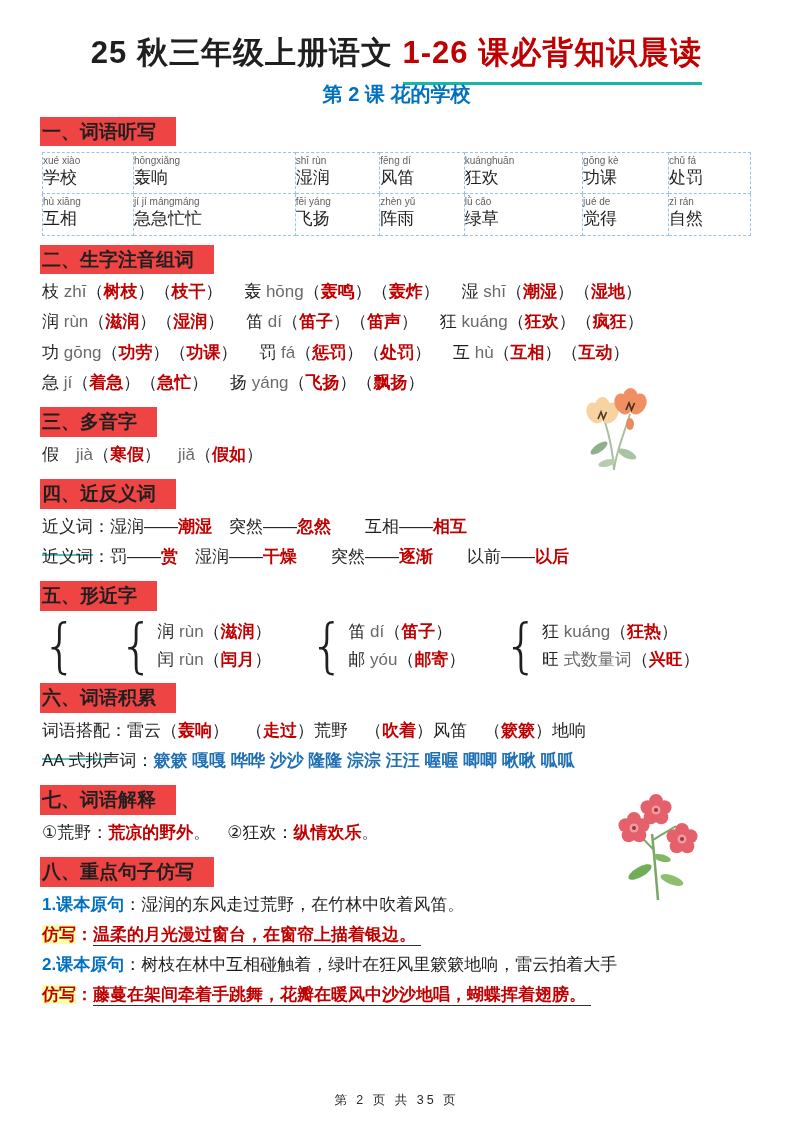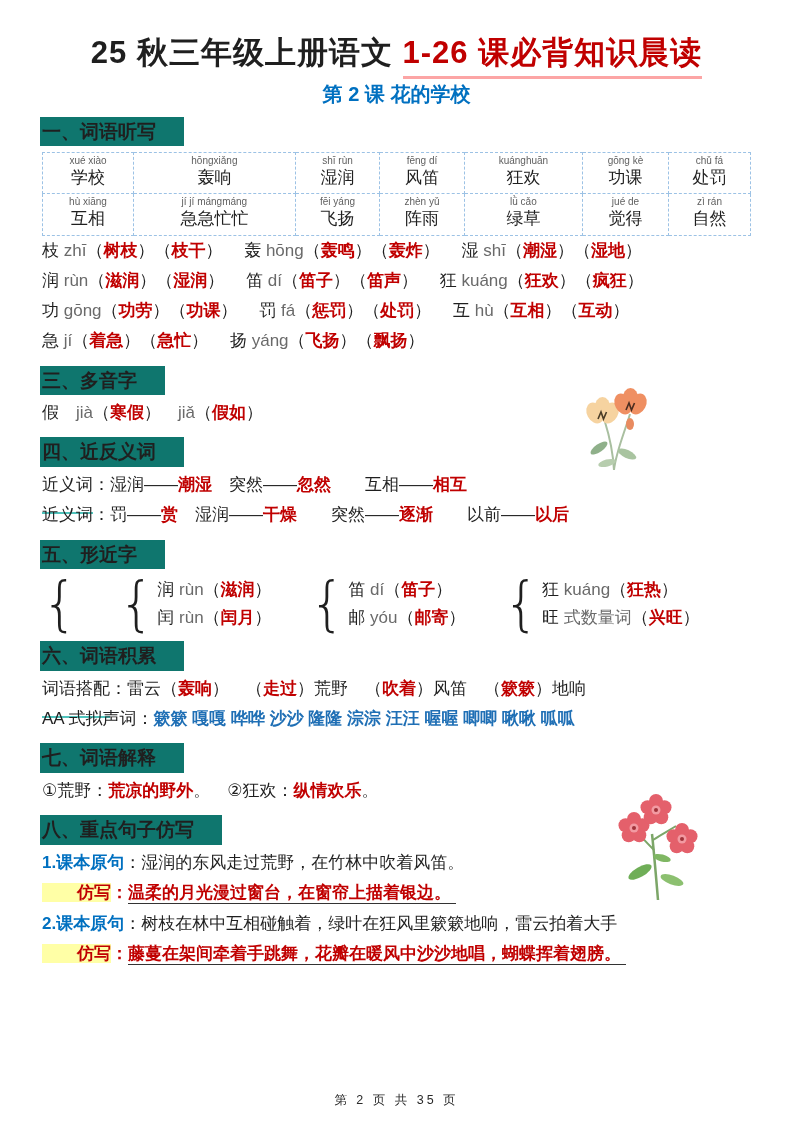--- a/index.html
+++ b/index.html
@@ -3,41 +3,41 @@
 <meta charset="utf-8">
 <style>
   html,body{margin:0;padding:0;background:#ffffff;}
   .page{
     position:relative;width:793px;height:1122px;background:#ffffff;overflow:hidden;
     font-family:"Liberation Sans","DejaVu Sans",sans-serif;color:#1f1f1f;
   }
   .content{padding:0 42px;}
   
   .title{ text-align:center;margin-top:34px;font-size:31px;font-weight:bold;letter-spacing:1px;line-height:1.25;}
-  .title .t-red{color:#c00000;border-bottom:3px solid #fca5a5;padding-bottom:6px;}
+  .title .t-red{color:#c00000;border-bottom:3px solid #14b8a6;padding-bottom:12px;}
   .subtitle{ text-align:center;color:#0070c0;font-size:20px;font-weight:bold;margin-top:8px;}
   
-  .h{display:inline-block;background:#0f766e;font-size:19px;font-weight:bold;
-     padding:2px 28px 2px 2px;margin:9px 0 3px -2px;line-height:1.35;}
+  .h{display:inline-block;background:#ef4444;font-size:19px;font-weight:bold;
+     padding:2px 20px 2px 2px;margin:9px 0 3px -2px;line-height:1.35;}
   .block{margin:0;}
   
   table.dict{width:100%;border-collapse:collapse;margin-top:3px;}
-  table.dict td{border:1.5px dashed #9cc2e5;text-align:center;padding:1px 0 4px;}
+  table.dict td{border:1.5px dashed #9cc2e5;text-align:left;padding:1px 0 4px;}
   .py{display:block;font-size:10px;color:#5f5f5f;line-height:1.3;letter-spacing:0;}
   .wd{display:block;font-size:17px;line-height:1.3;font-weight:500;}
   
   .line{font-size:17px;line-height:1.78;}
   .sg{white-space:pre-wrap;}
   .k{color:#1f1f1f;}
   .g{color:#6a6a6a;}
   .r{color:#c00000;font-weight:600;}
   .b{color:#1f6fb5;font-weight:600;}
   .bb{color:#0070c0;font-weight:bold;}
   .ul{border-bottom:2px solid #4fc3bc;padding-bottom:18px;}
-  .hl{background:#ffffa6;padding-left:35px;}
+  .hl{background:#ffffa6;}
   .uld{border-bottom:1.5px solid #333;padding-bottom:1px;}
   
   .xj-row{display:flex;gap:38px;margin-top:4px;}
   .xj-group{display:flex;align-items:center;}
   .brace{font-size:56px;font-weight:300;line-height:1;transform:scaleY(1.05);
          font-family:"DejaVu Sans",sans-serif;margin-right:3px;color:#1f1f1f;}
   .xj-col .line{line-height:1.65;}
   
   .footer{position:absolute;left:0;bottom:13px;width:100%;text-align:center;
           font-size:12.5px;color:#2a2a2a;letter-spacing:3px;}
@@ -119,20 +119,21 @@
           <td>
                 <span class="py">zì rán</span>
                 <span class="wd">自然</span>
               </td>
         </tr>
       </tbody>
         </table>
     </div>
 
     <div class="block">
+      <div><span class="h">二、生字注音组词</span></div>
       <div class="line"><span class="sg k">枝 </span><span class="sg g">zhī</span><span class="sg k">（</span><span class="sg r">树枝</span><span class="sg k">）（</span><span class="sg r">枝干</span><span class="sg k">）　 </span><span class="sg k">轰 </span><span class="sg g">hōng</span><span class="sg k">（</span><span class="sg r">轰鸣</span><span class="sg k">）（</span><span class="sg r">轰炸</span><span class="sg k">）　 </span><span class="sg k">湿 </span><span class="sg g">shī</span><span class="sg k">（</span><span class="sg r">潮湿</span><span class="sg k">）（</span><span class="sg r">湿地</span><span class="sg k">）</span></div>
       <div class="line"><span class="sg k">润 </span><span class="sg g">rùn</span><span class="sg k">（</span><span class="sg r">滋润</span><span class="sg k">）（</span><span class="sg r">湿润</span><span class="sg k">）　 </span><span class="sg k">笛 </span><span class="sg g">dí</span><span class="sg k">（</span><span class="sg r">笛子</span><span class="sg k">）（</span><span class="sg r">笛声</span><span class="sg k">）　 </span><span class="sg k">狂 </span><span class="sg g">kuáng</span><span class="sg k">（</span><span class="sg r">狂欢</span><span class="sg k">）（</span><span class="sg r">疯狂</span><span class="sg k">）</span></div>
       <div class="line"><span class="sg k">功 </span><span class="sg g">gōng</span><span class="sg k">（</span><span class="sg r">功劳</span><span class="sg k">）（</span><span class="sg r">功课</span><span class="sg k">）　 </span><span class="sg k">罚 </span><span class="sg g">fá</span><span class="sg k">（</span><span class="sg r">惩罚</span><span class="sg k">）（</span><span class="sg r">处罚</span><span class="sg k">）　 </span><span class="sg k">互 </span><span class="sg g">hù</span><span class="sg k">（</span><span class="sg r">互相</span><span class="sg k">）（</span><span class="sg r">互动</span><span class="sg k">）</span></div>
       <div class="line"><span class="sg k">急 </span><span class="sg g">jí</span><span class="sg k">（</span><span class="sg r">着急</span><span class="sg k">）（</span><span class="sg r">急忙</span><span class="sg k">）　 </span><span class="sg k">扬 </span><span class="sg g">yáng</span><span class="sg k">（</span><span class="sg r">飞扬</span><span class="sg k">）（</span><span class="sg r">飘扬</span><span class="sg k">）</span></div>
     </div>
 
     <div class="block">
       <div><span class="h">三、多音字</span></div>
       <div class="line"><span class="sg k">假　</span><span class="sg g">jià</span><span class="sg k">（</span><span class="sg r">寒假</span><span class="sg k">）　</span><span class="sg g">jiǎ</span><span class="sg k">（</span><span class="sg r">假如</span><span class="sg k">）</span></div>
     </div>

